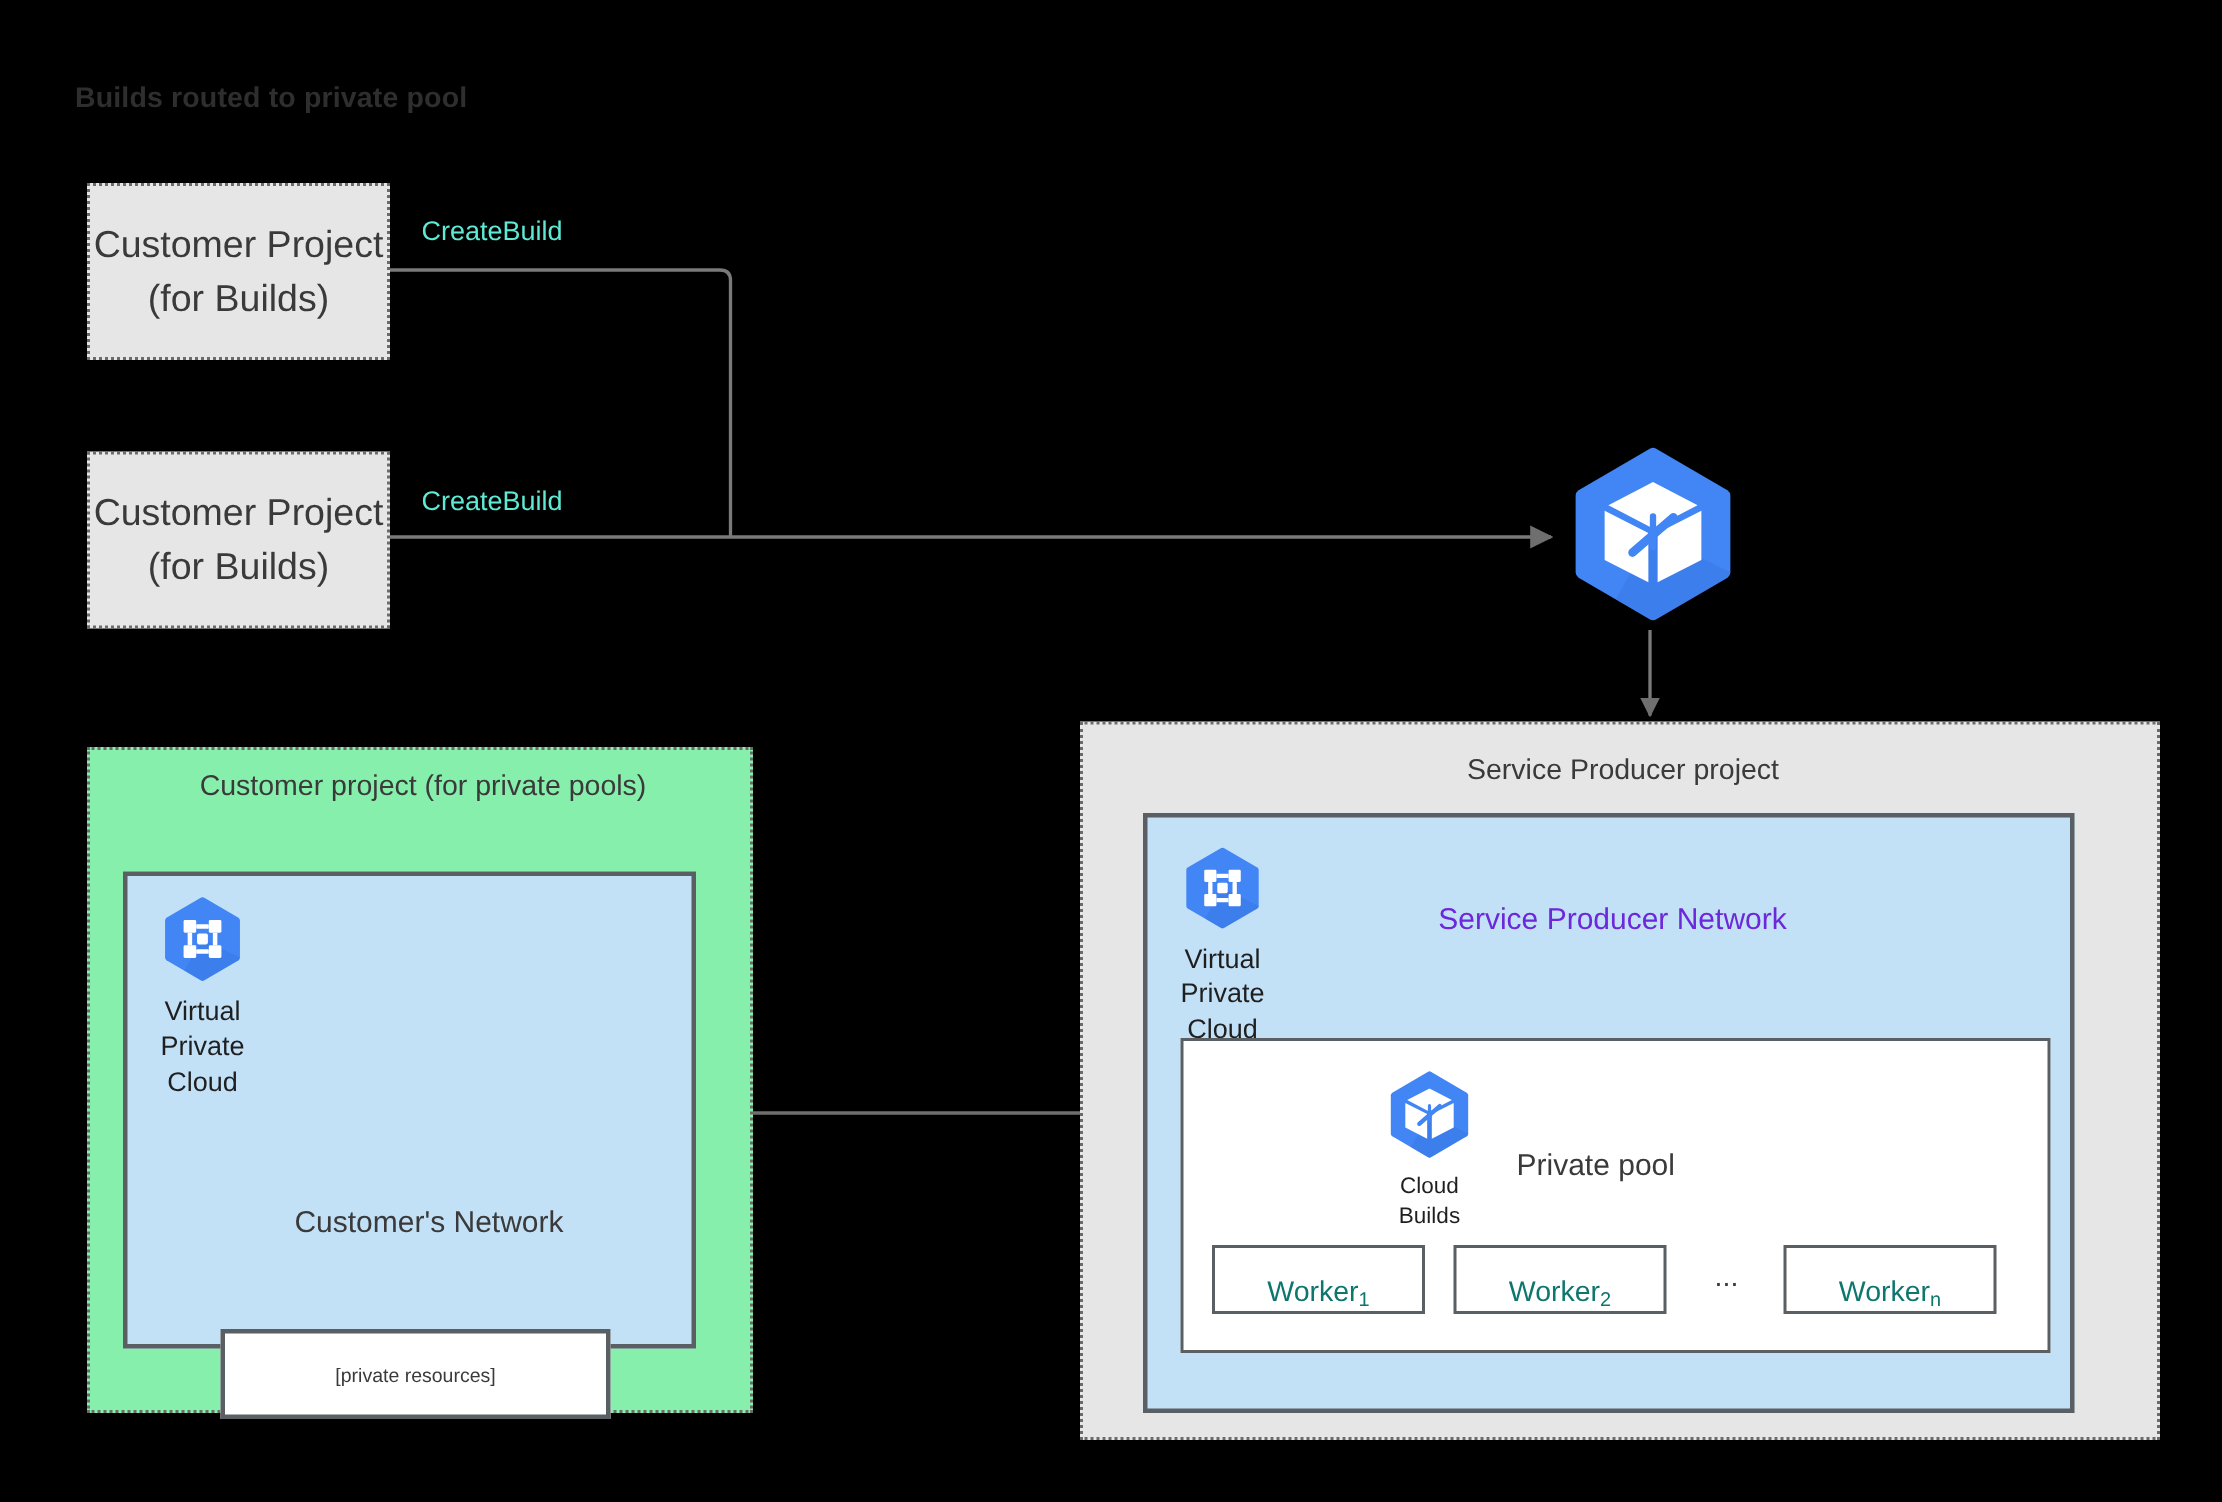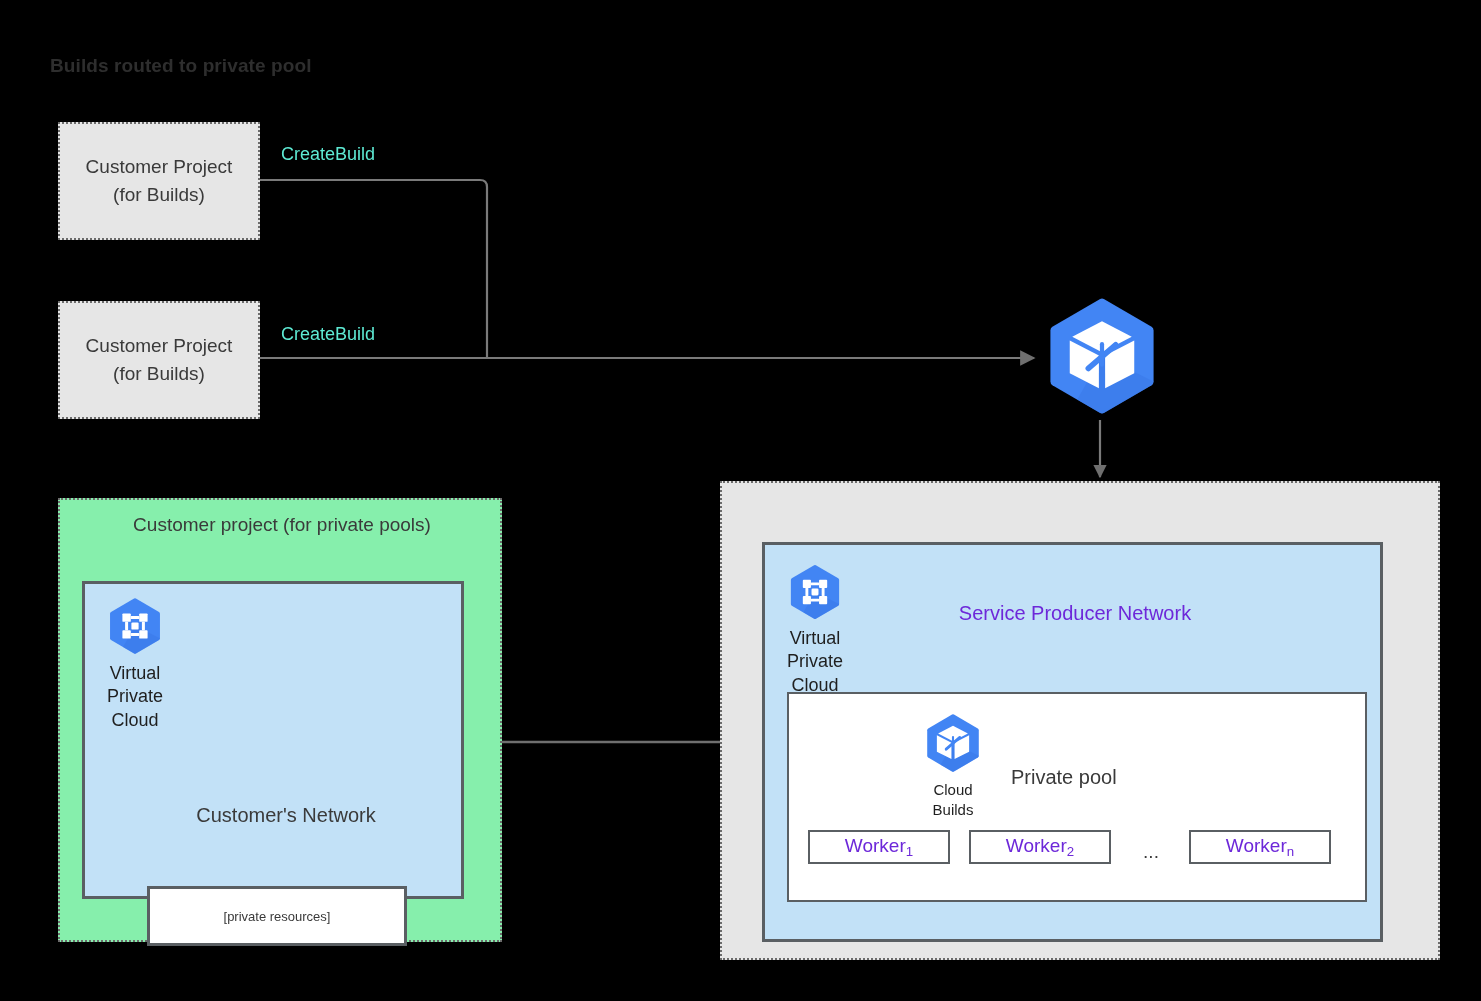--- a/index.html
+++ b/index.html
@@ -28,21 +28,21 @@
   }
 
   
   .cust-build-box {
     background: #e6e6e6;
     border: 2px dotted #6b6b6b;
     display: flex;
     align-items: center;
     justify-content: center;
     text-align: center;
-    font-size: 19px;
+    font-size: 25px;
     color: #3a3a3a;
     line-height: 1.45;
   }
   #cust-build-1 { left: 58px; top: 122px; width: 202px; height: 118px; }
   #cust-build-2 { left: 58px; top: 301px; width: 202px; height: 118px; }
 
   .createbuild-label {
     font-size: 18px;
     color: #5eead4;
     white-space: nowrap;
@@ -143,26 +143,26 @@
     margin-top: 2px;
     font-weight: normal;
   }
   #private-pool-title {
     left: 222px; top: 72px;
     font-size: 20px;
     color: #3a3a3a;
     white-space: nowrap;
   }
   .worker-box {
-    top: 136px; height: 34px;
+    top: 136px; height: 46px;
     background: #ffffff;
     border: 2px solid #5a5f63;
-    display: flex; align-items: center; justify-content: center;
-    font-size: 19px;
-    color: #6d28d9;
+    display: flex; align-items: flex-end; justify-content: center;
+    font-size: 19px;
+    color: #0f766e;
   }
   #worker-1 { left: 19px; width: 142px; }
   #worker-2 { left: 180px; width: 142px; }
   #worker-n { left: 400px; width: 142px; }
   #worker-ellipsis {
     left: 340px; top: 147px; width: 44px;
     text-align: center;
     font-size: 19px;
     color: #3a3a3a;
   }
@@ -265,20 +265,21 @@
       <div class="abs" id="customer-network-title">Customer's Network</div>
 
       <div class="abs" id="private-resources-box">
         <span>[private resources]</span>
       </div>
     </div>
   </div>
 
   <div class="abs" id="producer-panel">
 
+    <div class="abs" id="producer-panel-title">Service Producer project</div>
 
     <div class="abs" id="producer-network">
 
       <div class="abs vpc-group" id="vpc-producer">
         <svg viewBox="0 0 100 100" width="58" height="58">
           <path d="M 48.5 4 Q 50 3.2 51.5 4 L 90 26.5 Q 91.6 27.6 91.6 29.4 L 91.6 70.6
                    Q 91.6 72.4 90 73.5 L 51.5 96 Q 50 96.8 48.5 96 L 10 73.5
                    Q 8.4 72.4 8.4 70.6 L 8.4 29.4 Q 8.4 27.6 10 26.5 Z" fill="#4285f4"></path>
           <path d="M 50 50 L 91.6 70.6 Q 91.6 72.4 90 73.5 L 51.5 96 Q 50 96.8 48.5 96 L 30 85 Z" fill="#3b78e7" opacity="0.55"></path>
           <g fill="#ffffff">

